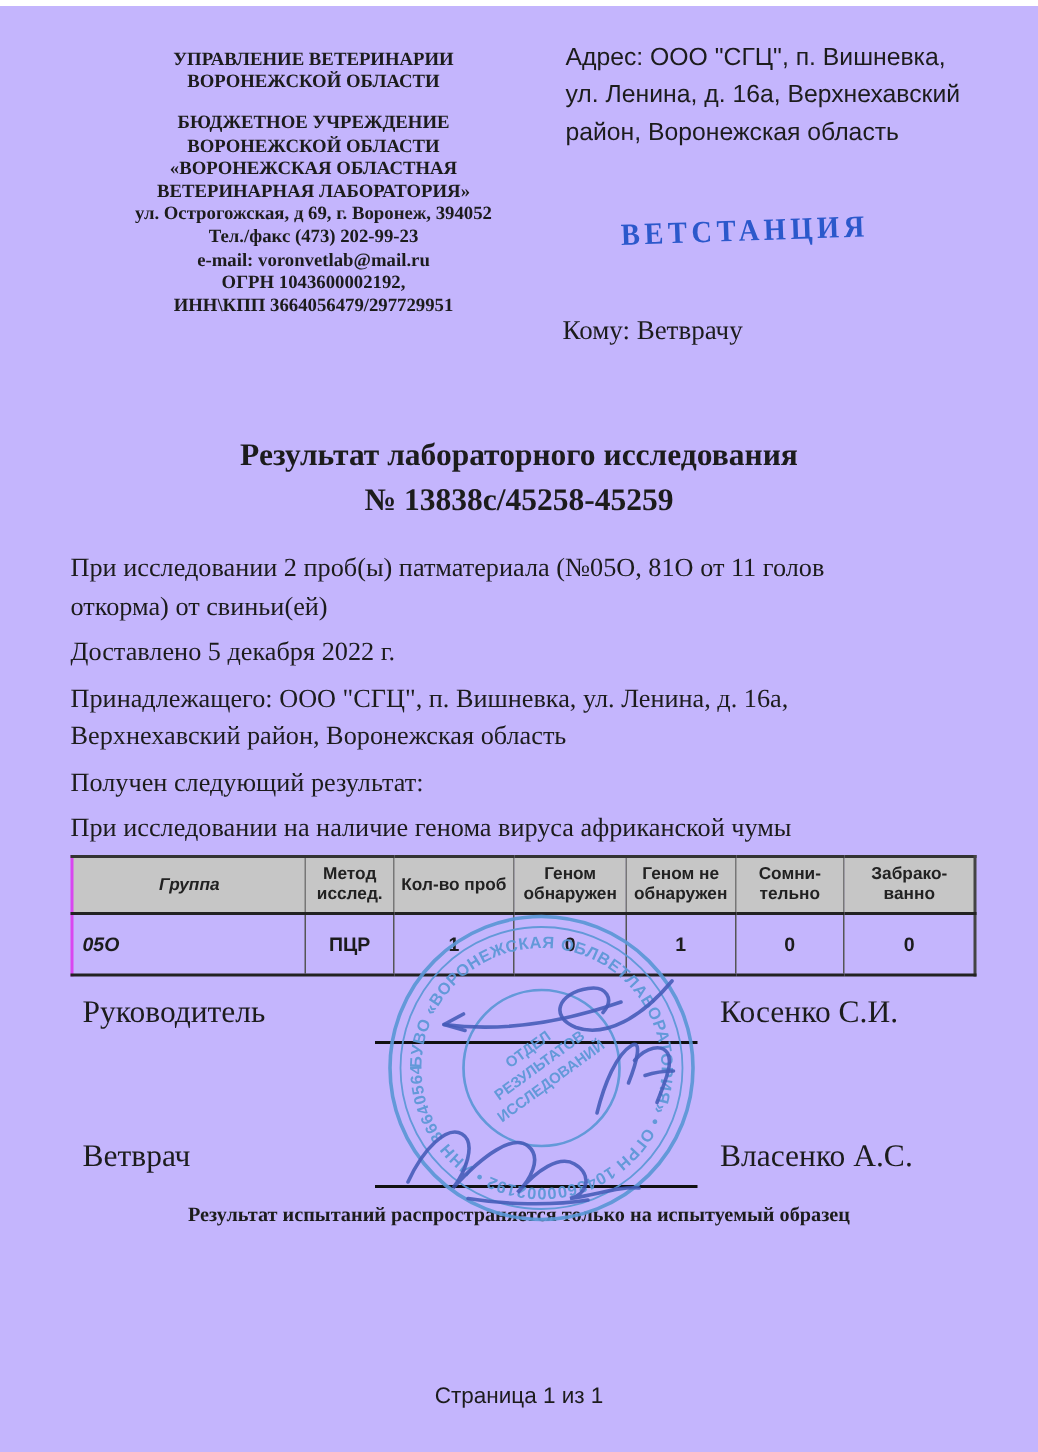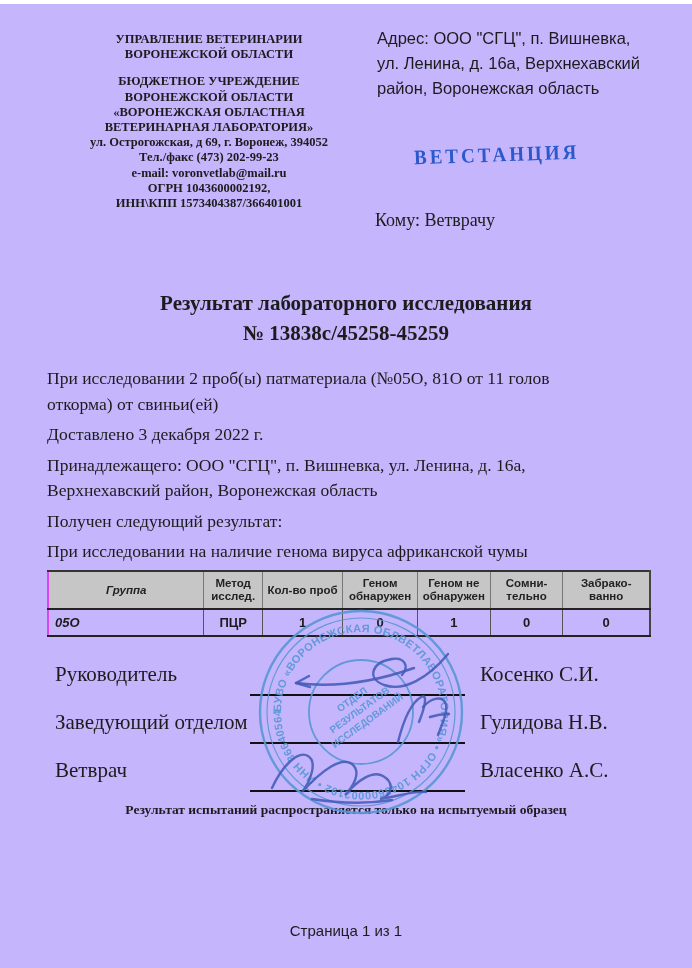--- a/index.html
+++ b/index.html
@@ -49,21 +49,21 @@
   .result-table{
     position:absolute;left:47px;top:566px;width:604px;
     border-collapse:collapse;font-family:"Liberation Sans",sans-serif;
   }
   .result-table th{
     background:var(--thead-bg);font-size:11.5px;line-height:13px;font-weight:bold;color:#222;
     border:1px solid #777;border-top:2px solid #333;border-bottom:2px solid #222;
     padding:5px 2px;vertical-align:middle;text-align:center;height:38px;
   }
   .result-table td{
-    font-size:13px;font-weight:bold;text-align:center;vertical-align:middle;height:27px;
+    font-size:13px;font-weight:bold;text-align:center;vertical-align:middle;height:41px;
     border-left:1px solid #555;border-right:1px solid #555;border-bottom:2px solid #222;
     padding:2px 15px;
   }
   .result-table td.first{text-align:left;padding-left:6px;}
   .result-table th:first-child,.result-table td:first-child{border-left:2px solid #d946ef;font-style:italic;}
   .result-table th:last-child,.result-table td:last-child{border-right:2px solid #444;}
   
   .sig-row{position:absolute;left:55px;width:600px;height:48px;font-size:21px;}
   .sig-row .role{position:absolute;left:0;top:6px;}
   .sig-row .rule{position:absolute;left:195px;top:38px;width:215px;border-top:2px solid #111;}
@@ -95,21 +95,21 @@
     <span class="line">ВОРОНЕЖСКОЙ ОБЛАСТИ</span>
     <div class="org-gap"></div>
     <span class="line">БЮДЖЕТНОЕ УЧРЕЖДЕНИЕ</span>
     <span class="line">ВОРОНЕЖСКОЙ ОБЛАСТИ</span>
     <span class="line">«ВОРОНЕЖСКАЯ ОБЛАСТНАЯ</span>
     <span class="line">ВЕТЕРИНАРНАЯ ЛАБОРАТОРИЯ»</span>
     <span class="line">ул. Острогожская, д 69, г. Воронеж, 394052</span>
     <span class="line">Тел./факс  (473) 202-99-23</span>
     <span class="line">e-mail:  voronvetlab@mail.ru</span>
     <span class="line">ОГРН 1043600002192,</span>
-    <span class="line">ИНН\КПП 1573404387/366401001</span>
+    <span class="line">ИНН\КПП 3664056479/297729951</span>
   </div>
 
   <div class="addr-block">
     <span class="line">Адрес: ООО "СГЦ", п. Вишневка,</span>
     <span class="line">ул. Ленина, д. 16а, Верхнехавский</span>
     <span class="line">район, Воронежская область</span>
   </div>
 
   <div class="vet-stamp">ВЕТСТАНЦИЯ</div>
 
@@ -120,21 +120,21 @@
     <span class="line" style="display:block">Результат лабораторного исследования</span>
     <span class="line" style="display:block">№ 13838с/45258-45259</span>
   </div>
 
   <div class="body-text">
     <div class="par">
       <span class="line">При исследовании 2 проб(ы) патматериала (№05О, 81О от 11 голов</span>
       <span class="line">откорма) от свиньи(ей)</span>
     </div>
     <div class="par">
-      <span class="line">Доставлено 3 декабря 2022 г.</span>
+      <span class="line">Доставлено 5 декабря 2022 г.</span>
     </div>
     <div class="par">
       <span class="line">Принадлежащего: ООО "СГЦ", п. Вишневка, ул. Ленина, д. 16а,</span>
       <span class="line">Верхнехавский район, Воронежская область</span>
     </div>
     <div class="par">
       <span class="line">Получен следующий результат:</span>
     </div>
     <div class="par">
       <span class="line">При исследовании на наличие генома вируса африканской чумы</span>
@@ -174,25 +174,20 @@
         <td>0</td>
       </tr>
     </tbody>
   </table>
 
   <div class="sig-row sig-1">
     <span class="role">Руководитель</span>
     <span class="rule"></span>
     <span class="name">Косенко С.И.</span>
   </div>
-  <div class="sig-row sig-2">
-    <span class="role">Заведующий отделом</span>
-    <span class="rule"></span>
-    <span class="name">Гулидова Н.В.</span>
-  </div>
   <div class="sig-row sig-3">
     <span class="role">Ветврач</span>
     <span class="rule"></span>
     <span class="name">Власенко А.С.</span>
   </div>
 
   <svg class="round-stamp" viewBox="0 0 220 214" xmlns="http://www.w3.org/2000/svg">
     <circle class="stamp-ring" cx="109" cy="106" r="101" stroke-width="2.4"></circle>
     <circle class="stamp-ring" cx="109" cy="106" r="94" stroke-width="1.2"></circle>
     <circle class="stamp-ring" cx="109" cy="106" r="52" stroke-width="1.8"></circle>

